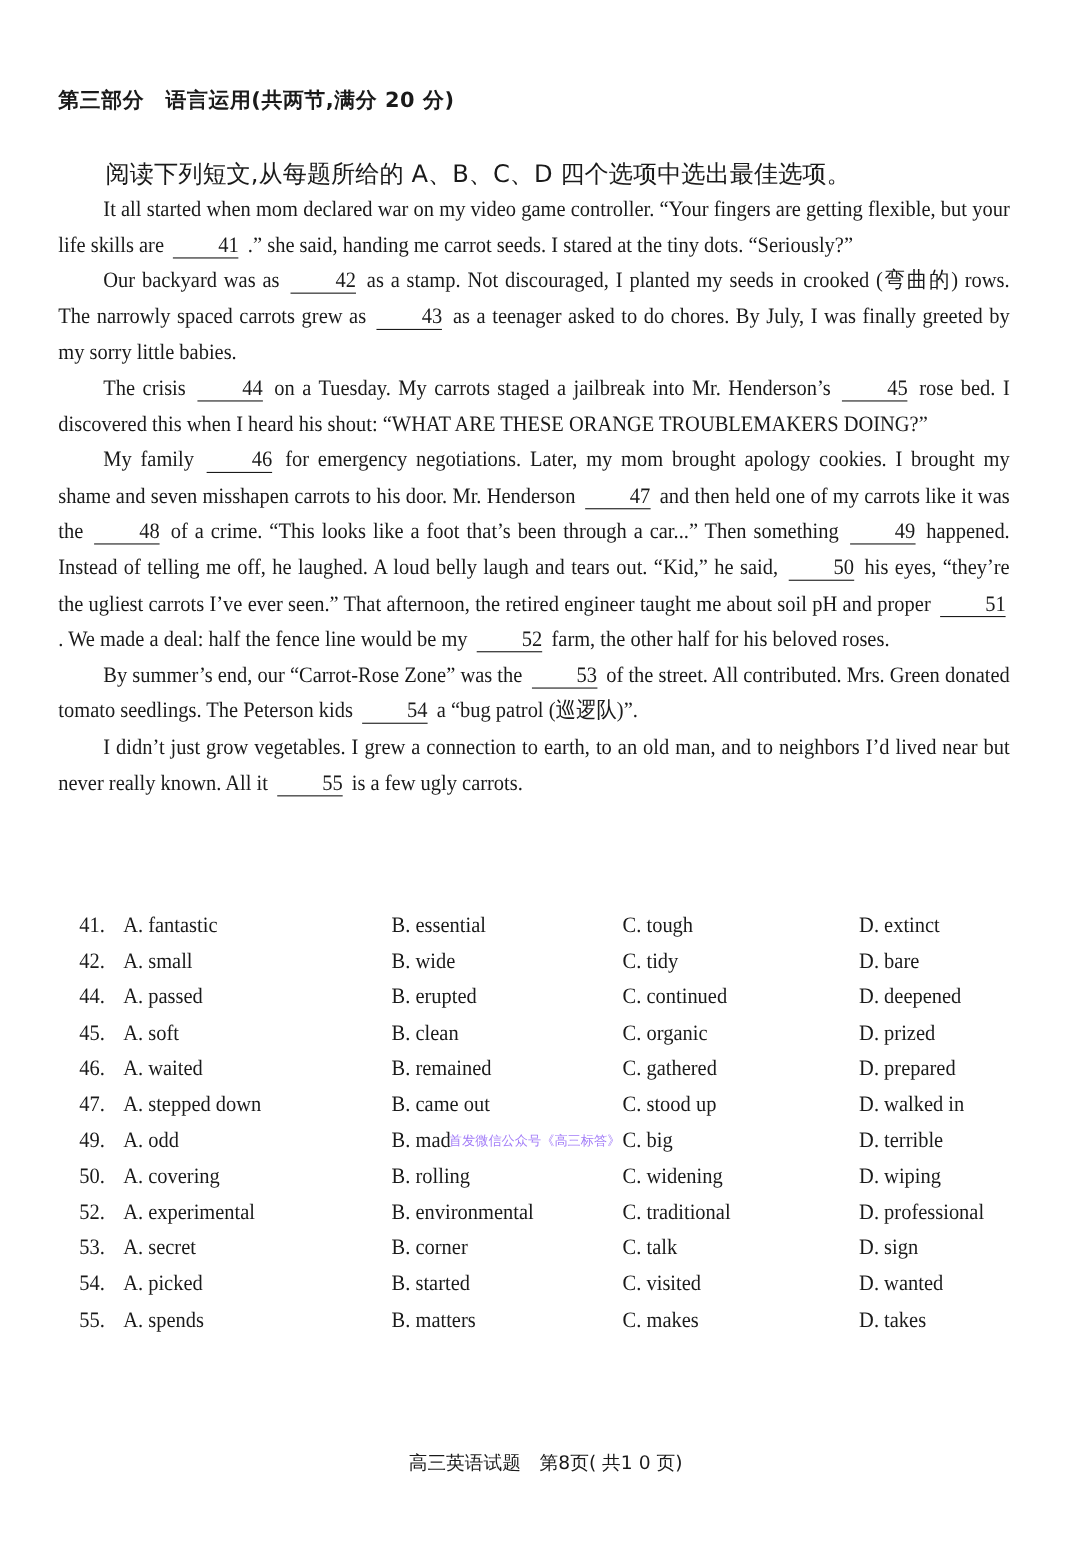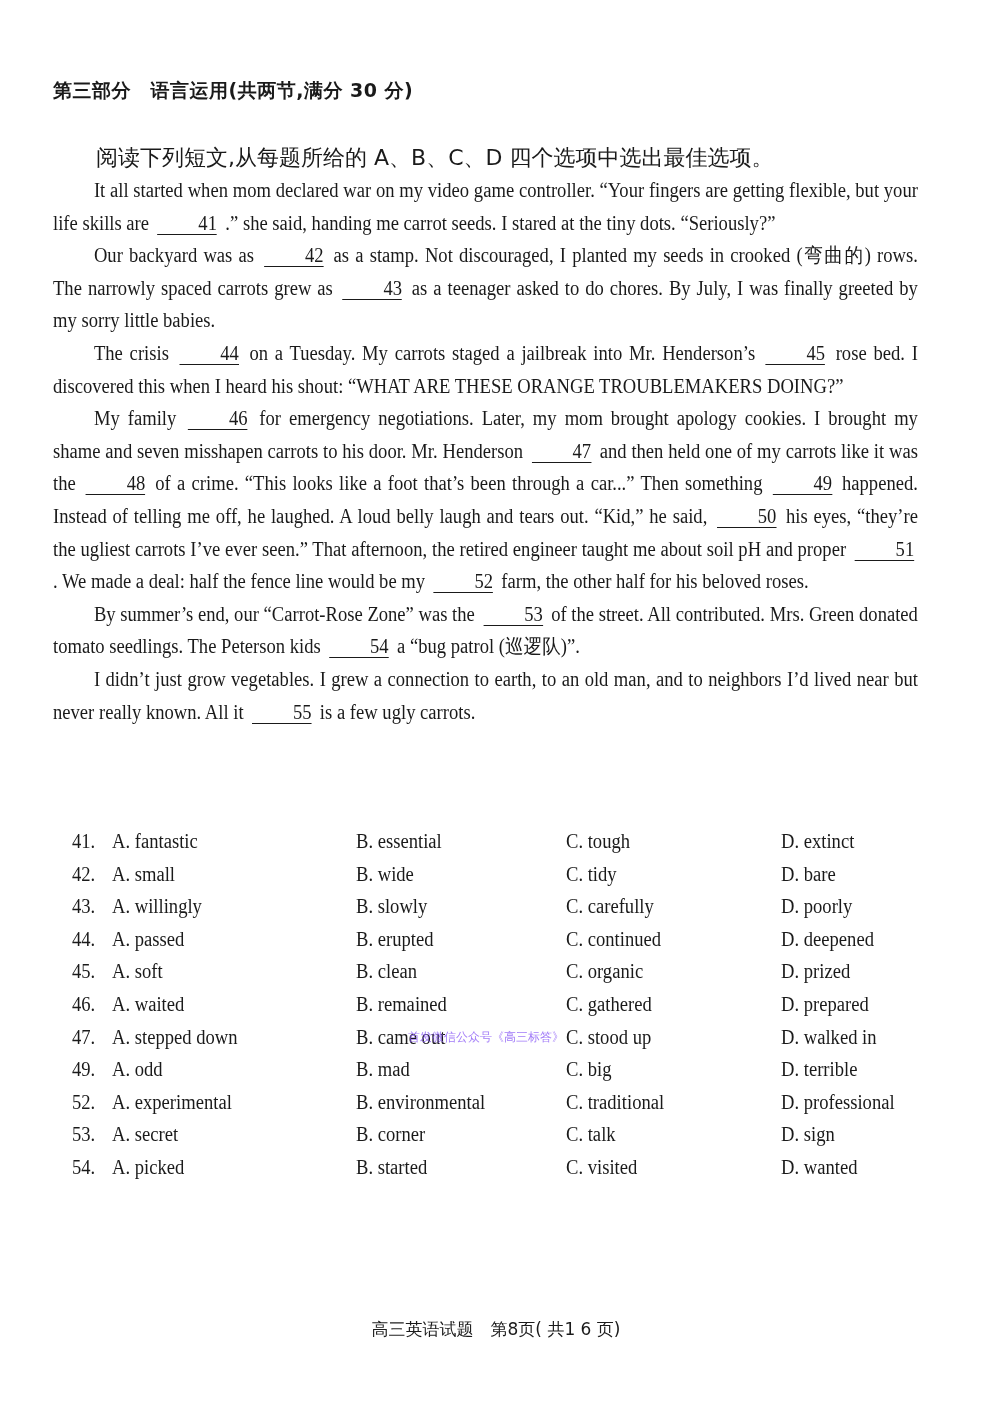--- a/index.html
+++ b/index.html
@@ -47,21 +47,21 @@
   }
   .footer {
     position: absolute; left: 0; width: 992px; top: 1318px; text-align: center;
     font-family: "DejaVu Sans", sans-serif; font-size: 17px;
   }
 </style>
 </head>
 <body>
 
 <div class="page">
-  <div class="h1">第三部分　语言运用(共两节,满分 30 分)</div>
+  <div class="h1">第三部分　语言运用(共两节,满分 20 分)</div>
   <div class="instr">阅读下列短文,从每题所给的 A、B、C、D 四个选项中选出最佳选项。</div>
 
   <div class="passage" id="passage">
       <p><span>It all started when mom declared war on my video game controller. “Your fingers are getting flexible, but your life skills are</span> <span class="blank">41</span> <span>.” she said, handing me carrot seeds. I stared at the tiny dots. “Seriously?”</span> </p>
       <p><span>Our backyard was as</span> <span class="blank">42</span> <span>as a stamp. Not discouraged, I planted my seeds in crooked (弯曲的) rows. The narrowly spaced carrots grew as</span> <span class="blank">43</span> <span>as a teenager asked to do chores. By July, I was finally greeted by my sorry little babies.</span> </p>
       <p><span>The crisis</span> <span class="blank">44</span> <span>on a Tuesday. My carrots staged a jailbreak into Mr. Henderson’s</span> <span class="blank">45</span> <span>rose bed. I discovered this when I heard his shout: “WHAT ARE THESE ORANGE TROUBLEMAKERS DOING?”</span> </p>
       <p><span>My family</span> <span class="blank">46</span> <span>for emergency negotiations. Later, my mom brought apology cookies. I brought my shame and seven misshapen carrots to his door. Mr. Henderson</span> <span class="blank">47</span> <span>and then held one of my carrots like it was the</span> <span class="blank">48</span> <span>of a crime. “This looks like a foot that’s been through a car...” Then something</span> <span class="blank">49</span> <span>happened. Instead of telling me off, he laughed. A loud belly laugh and tears out. “Kid,” he said,</span> <span class="blank">50</span> <span>his eyes, “they’re the ugliest carrots I’ve ever seen.” That afternoon, the retired engineer taught me about soil pH and proper</span> <span class="blank">51</span> <span>. We made a deal: half the fence line would be my</span> <span class="blank">52</span> <span>farm, the other half for his beloved roses.</span> </p>
       <p><span>By summer’s end, our “Carrot-Rose Zone” was the</span> <span class="blank">53</span> <span>of the street. All contributed. Mrs. Green donated tomato seedlings. The Peterson kids</span> <span class="blank">54</span> <span>a “bug patrol (巡逻队)”.</span> </p>
       <p><span>I didn’t just grow vegetables. I grew a connection to earth, to an old man, and to neighbors I’d lived near but never really known. All it</span> <span class="blank">55</span> <span>is a few ugly carrots.</span> </p>
     </div>
@@ -73,27 +73,20 @@
         <span class="ob">B.  essential</span>
         <span class="oc">C.  tough</span>
         <span class="od">D.  extinct</span>
       </div>
       <div class="opt-row">
         <span class="qn">42.</span>
         <span class="oa">A.  small</span>
         <span class="ob">B.  wide</span>
         <span class="oc">C.  tidy</span>
         <span class="od">D.  bare</span>
-      </div>
-      <div class="opt-row">
-        <span class="qn">43.</span>
-        <span class="oa">A.  willingly</span>
-        <span class="ob">B.  slowly</span>
-        <span class="oc">C.  carefully</span>
-        <span class="od">D.  poorly</span>
       </div>
       <div class="opt-row">
         <span class="qn">44.</span>
         <span class="oa">A.  passed</span>
         <span class="ob">B.  erupted</span>
         <span class="oc">C.  continued</span>
         <span class="od">D.  deepened</span>
       </div>
       <div class="opt-row">
         <span class="qn">45.</span>
@@ -117,37 +110,51 @@
         <span class="od">D.  walked in</span>
       </div>
       <div class="opt-row">
         <span class="qn">49.</span>
         <span class="oa">A.  odd</span>
         <span class="ob">B.  mad</span>
         <span class="oc">C.  big</span>
         <span class="od">D.  terrible</span>
       </div>
       <div class="opt-row">
+        <span class="qn">50.</span>
+        <span class="oa">A.  covering</span>
+        <span class="ob">B.  rolling</span>
+        <span class="oc">C.  widening</span>
+        <span class="od">D.  wiping</span>
+      </div>
+      <div class="opt-row">
         <span class="qn">52.</span>
         <span class="oa">A.  experimental</span>
         <span class="ob">B.  environmental</span>
         <span class="oc">C.  traditional</span>
         <span class="od">D.  professional</span>
       </div>
       <div class="opt-row">
         <span class="qn">53.</span>
         <span class="oa">A.  secret</span>
         <span class="ob">B.  corner</span>
         <span class="oc">C.  talk</span>
         <span class="od">D.  sign</span>
       </div>
       <div class="opt-row">
         <span class="qn">54.</span>
         <span class="oa">A.  picked</span>
         <span class="ob">B.  started</span>
         <span class="oc">C.  visited</span>
         <span class="od">D.  wanted</span>
       </div>
+      <div class="opt-row">
+        <span class="qn">55.</span>
+        <span class="oa">A.  spends</span>
+        <span class="ob">B.  matters</span>
+        <span class="oc">C.  makes</span>
+        <span class="od">D.  takes</span>
+      </div>
     </div>
 
   <div class="watermark">首发微信公众号《高三标答》</div>
-  <div class="footer">高三英语试题　第8页( 共1 6 页)</div>
+  <div class="footer">高三英语试题　第8页( 共1 0 页)</div>
 </div>
 
 </body></html>

